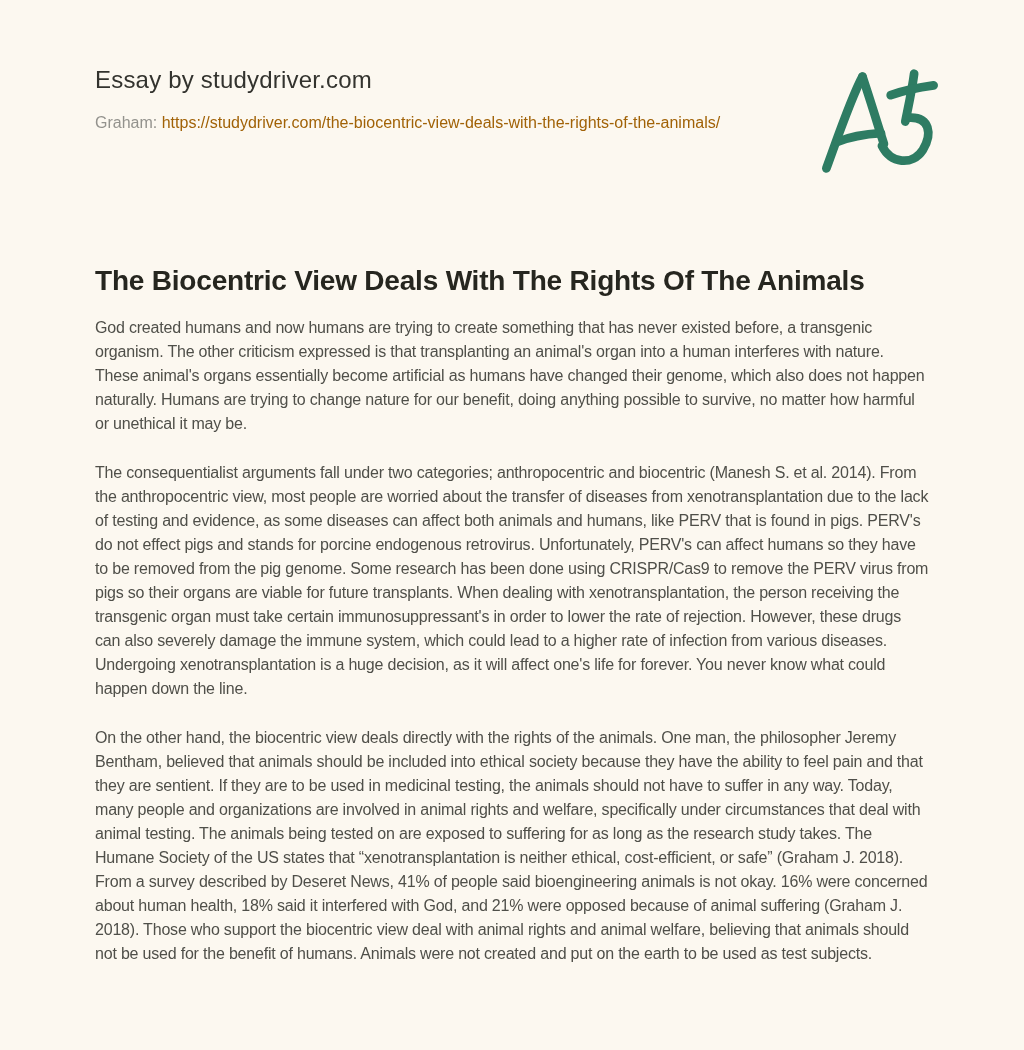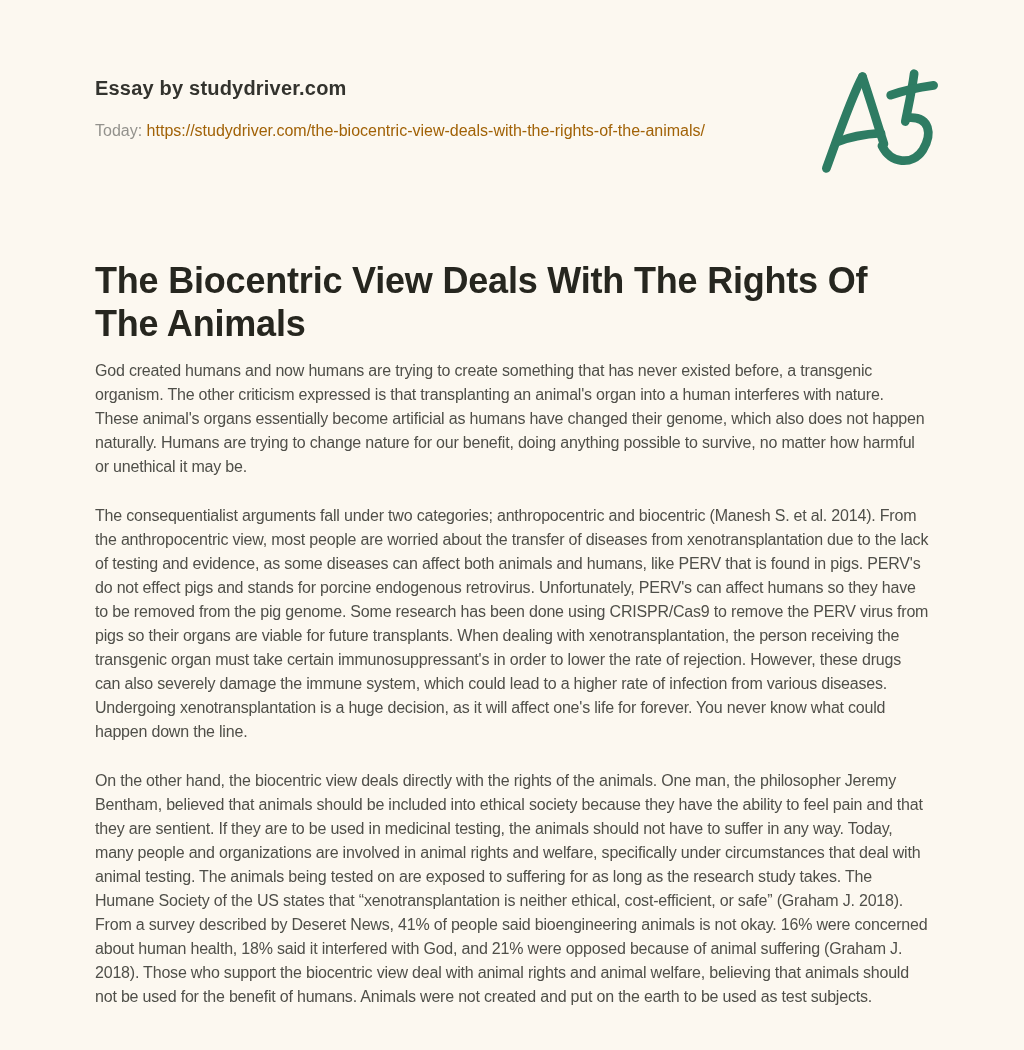--- a/index.html
+++ b/index.html
@@ -20,45 +20,45 @@
   }
   .header-row {
     display: flex;
     justify-content: space-between;
     align-items: flex-start;
   }
   .header-left {
     max-width: 660px;
   }
   .byline {
-    font-size: 20px;
-    font-weight: bold;
+    font-size: 24px;
+    font-weight: normal;
     color: #33332e;
     line-height: 28px;
-    margin: 8px 0 16px 0;
+    margin: 0 0 16px 0;
     letter-spacing: 0.2px;
   }
   .source-line {
     font-size: 16px;
     line-height: 26px;
     color: #93928d;
     margin: 0;
     word-wrap: break-word;
   }
   .source-link {
     color: #a16207;
     text-decoration: none;
     cursor: pointer;
   }
   .logo {
     flex: 0 0 auto;
     margin: -2px -14px 0 0;
   }
   .essay-title {
-    font-size: 36px;
+    font-size: 28px;
     font-weight: bold;
     color: #26261f;
     line-height: 43px;
     letter-spacing: -0.2px;
     margin: 76px 0 0 0;
     max-width: 836px;
   }
   .essay-body {
     margin-top: 14px;
     max-width: 836px;
@@ -72,21 +72,21 @@
   }
 </style>
 </head>
 <body>
 
 <div class="page">
 
   <div class="header-row">
     <div class="header-left">
       <h1 class="byline">Essay by studydriver.com</h1>
-      <p class="source-line"><span>Today:</span>&nbsp;<a class="source-link">https://studydriver.com/the-biocentric-view-deals-with-the-rights-of-the-animals/</a></p>
+      <p class="source-line"><span>Graham:</span>&nbsp;<a class="source-link">https://studydriver.com/the-biocentric-view-deals-with-the-rights-of-the-animals/</a></p>
     </div>
     <div class="logo">
       <svg width="128" height="115" viewBox="0 0 130 118">
         <g fill="none" stroke="#2e7c63" stroke-width="9" stroke-linecap="round">
 
           <path d="M10 107 C 22 74, 36 33, 47 13"></path>
 
           <path d="M47 13 C 54 34, 62 60, 69 82"></path>
 
           <path d="M21 80 C 36 74, 50 72, 66 71"></path>

